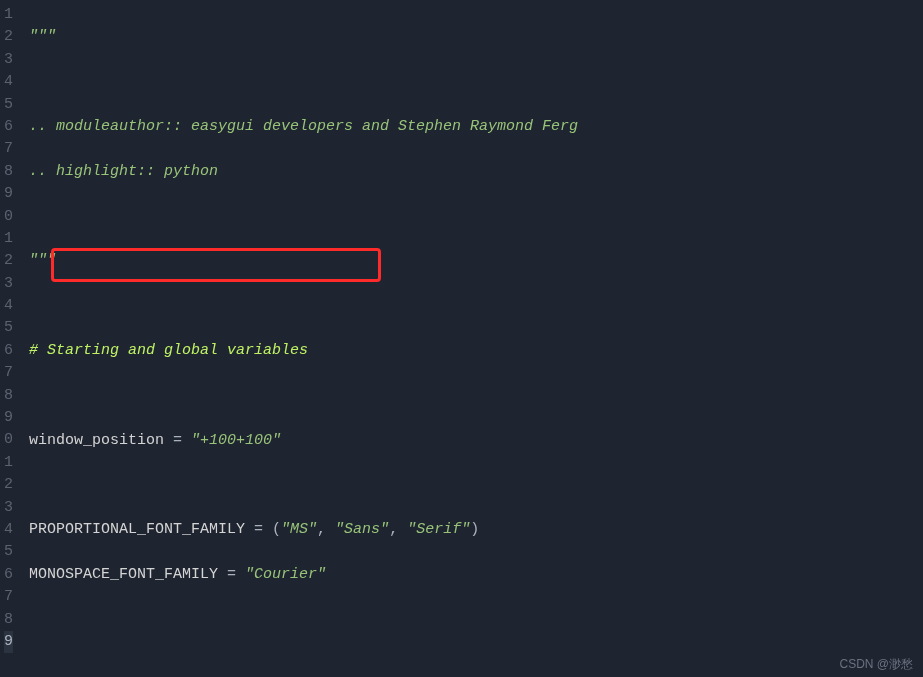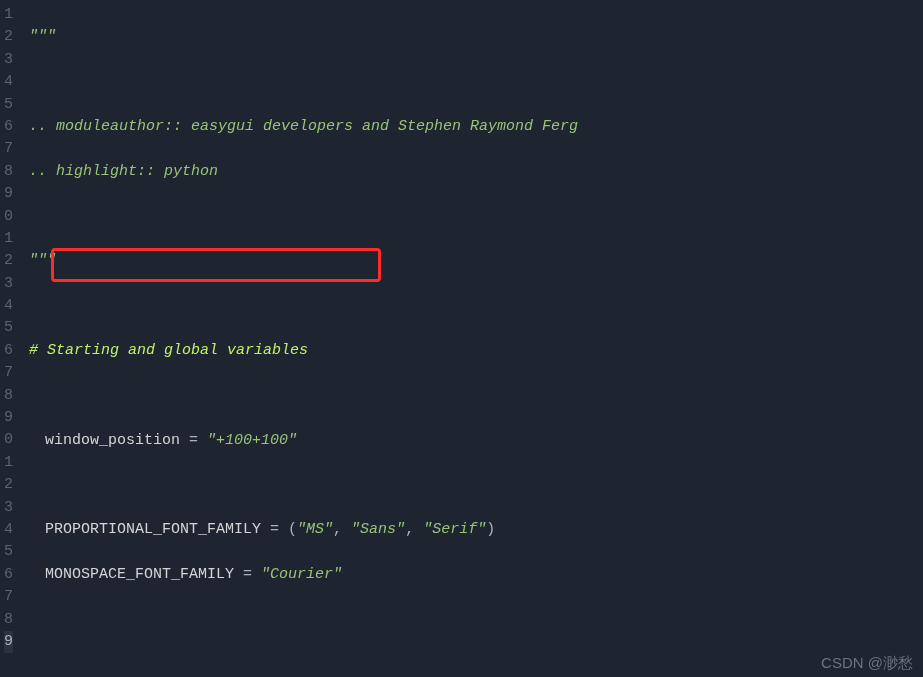--- a/index.html
+++ b/index.html
@@ -29,32 +29,32 @@
   flex:1 1 auto;
   padding:4px 0 4px 8px;
   line-height:22.4px;
   white-space:pre;
   position:relative;
 }
 .code .line { display:block; height:22.4px; }
 .str  { color:#98c379; font-style:italic; }
 .com  { color:#bef264; font-style:italic; }
 .op   { color:#abb2bf; }
-.plain{ color:#d4d4d4;margin-left:16px; }
+.plain{ color:#d4d4d4; }
 .punct{ color:#abb2bf; }
 .hlbox {
   position:absolute;
   border:3px solid #ff2a2a;
   border-radius:4px;
   pointer-events:none;
 }
 .watermark {
   position:absolute;
   bottom:4px; right:10px;
-  font-size:15px;
+  font-size:12px;
   color:#6b7280;
   font-family: Arial, sans-serif;
 }
 </style>
 </head>
 <body>
 
 <div class="editor">
   <div class="gutter">
     <span class="ln">1</span>

